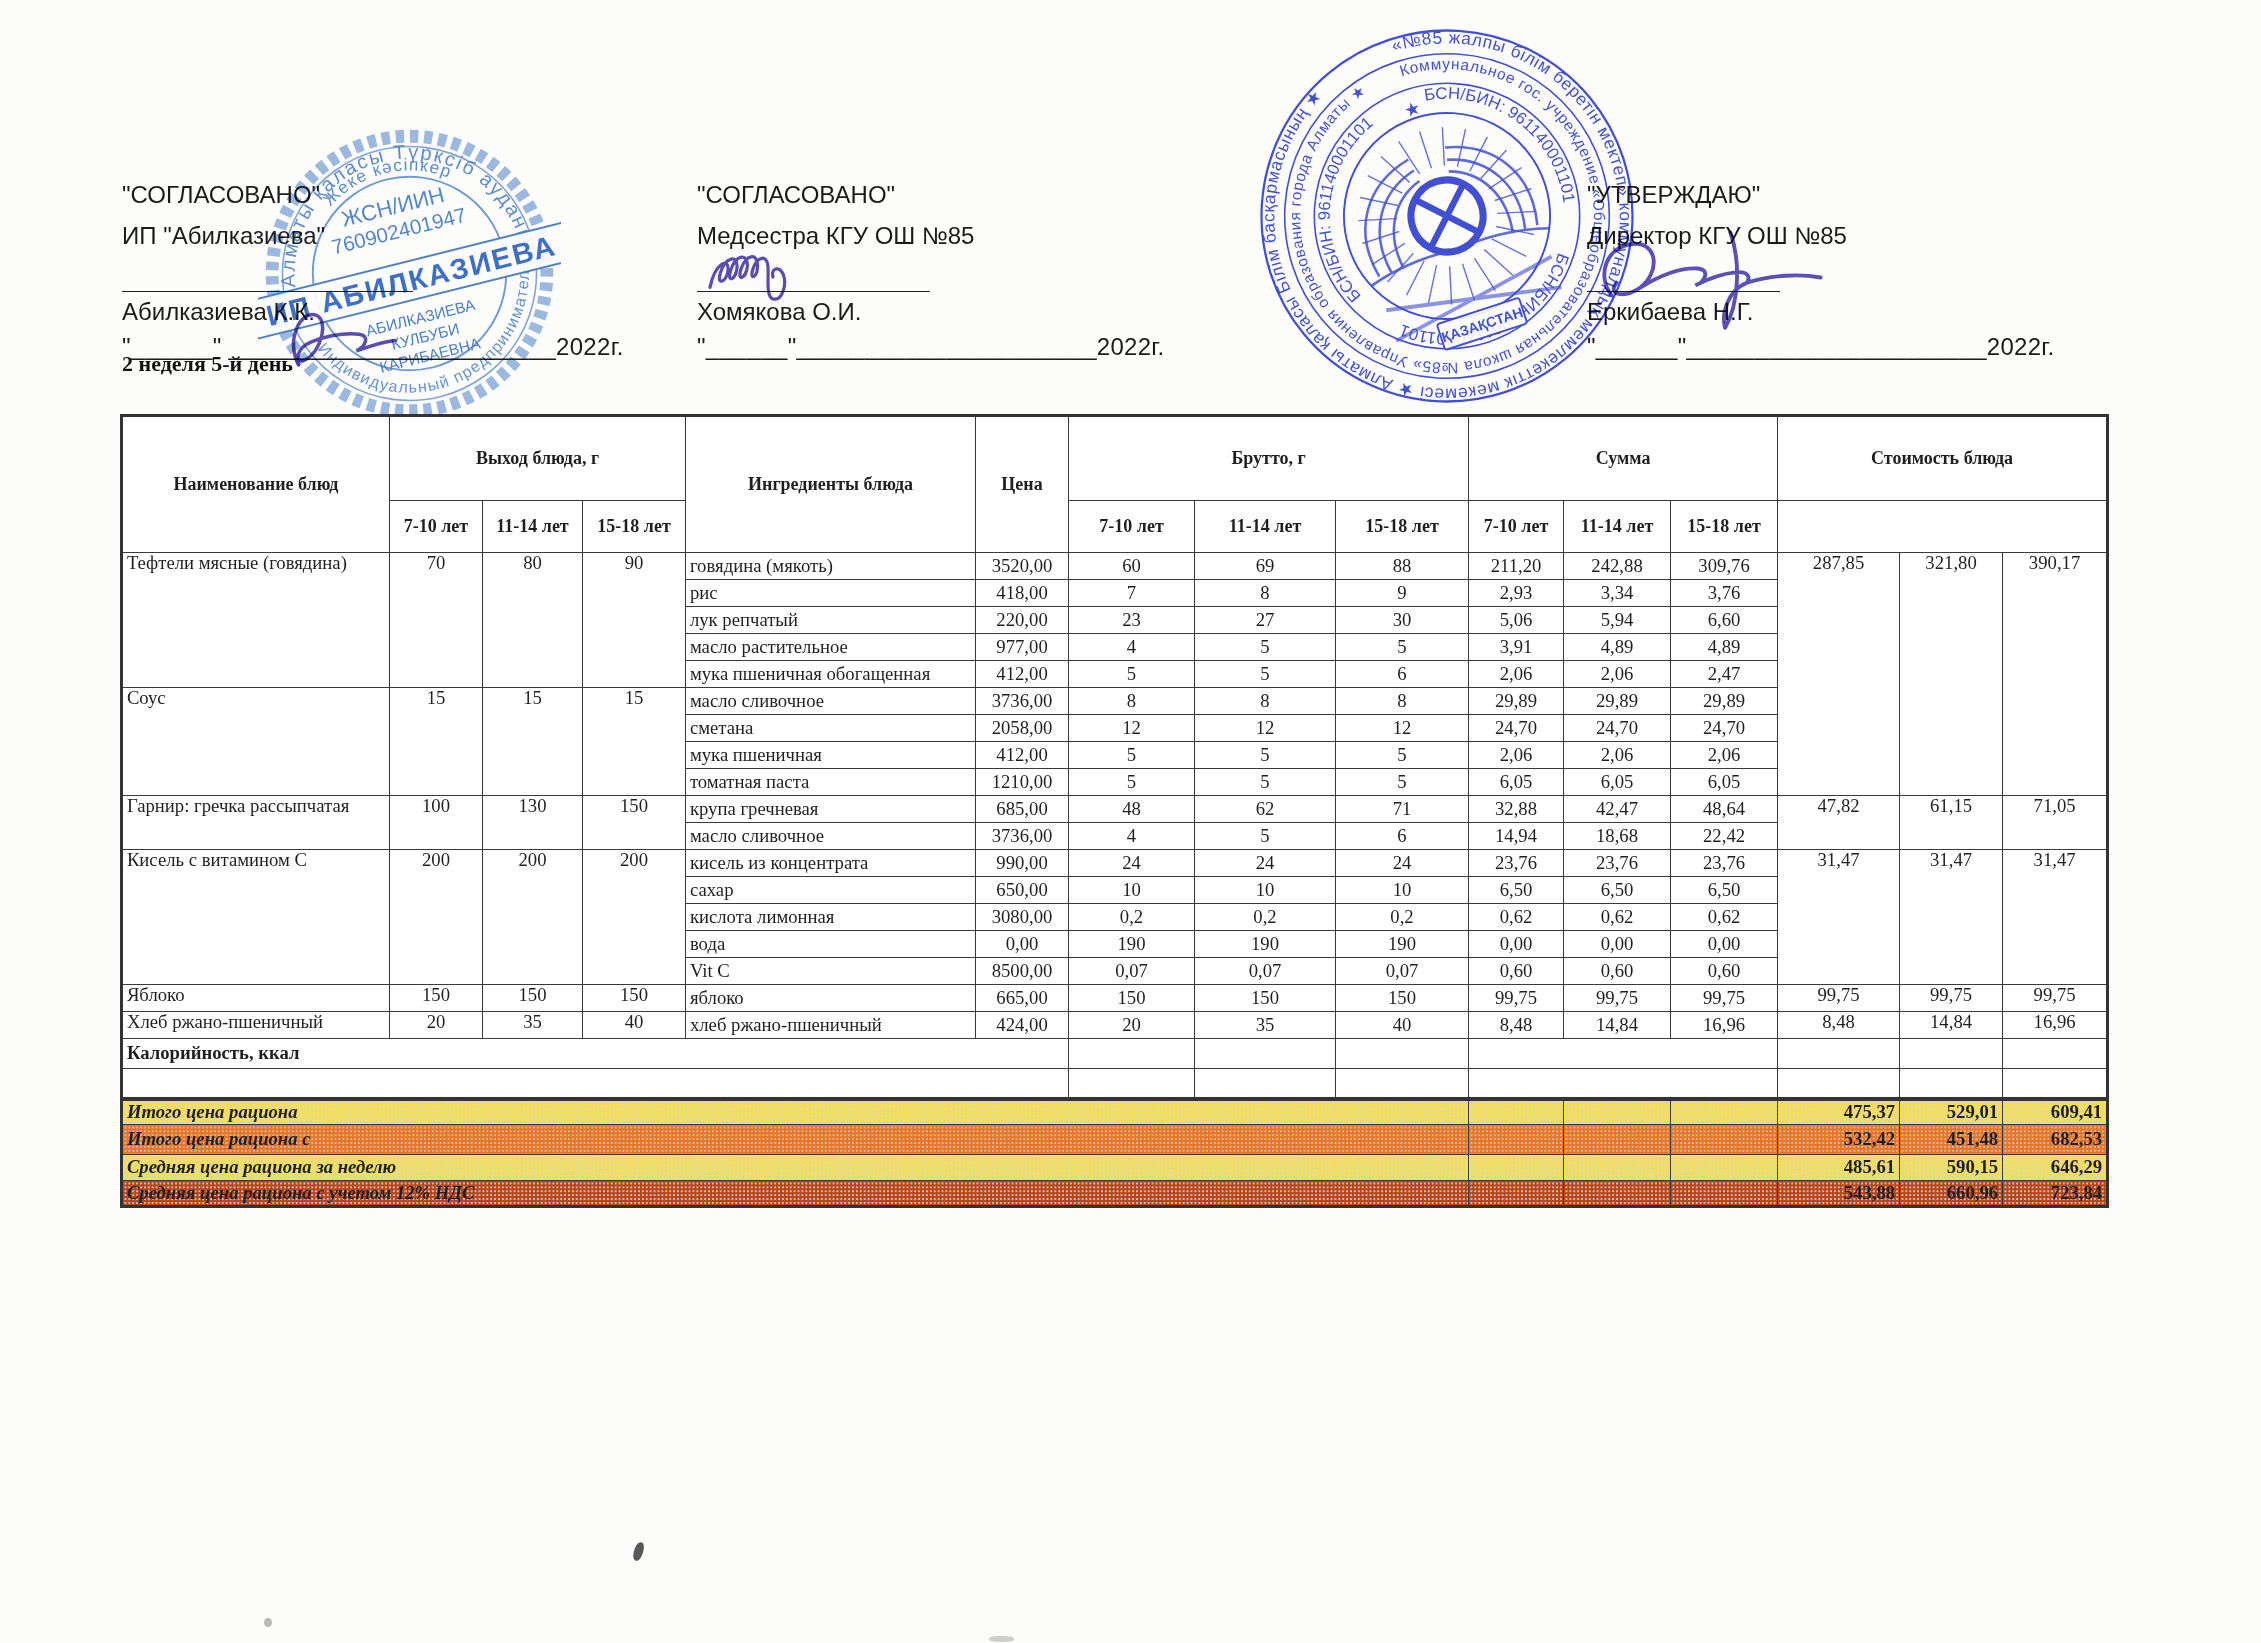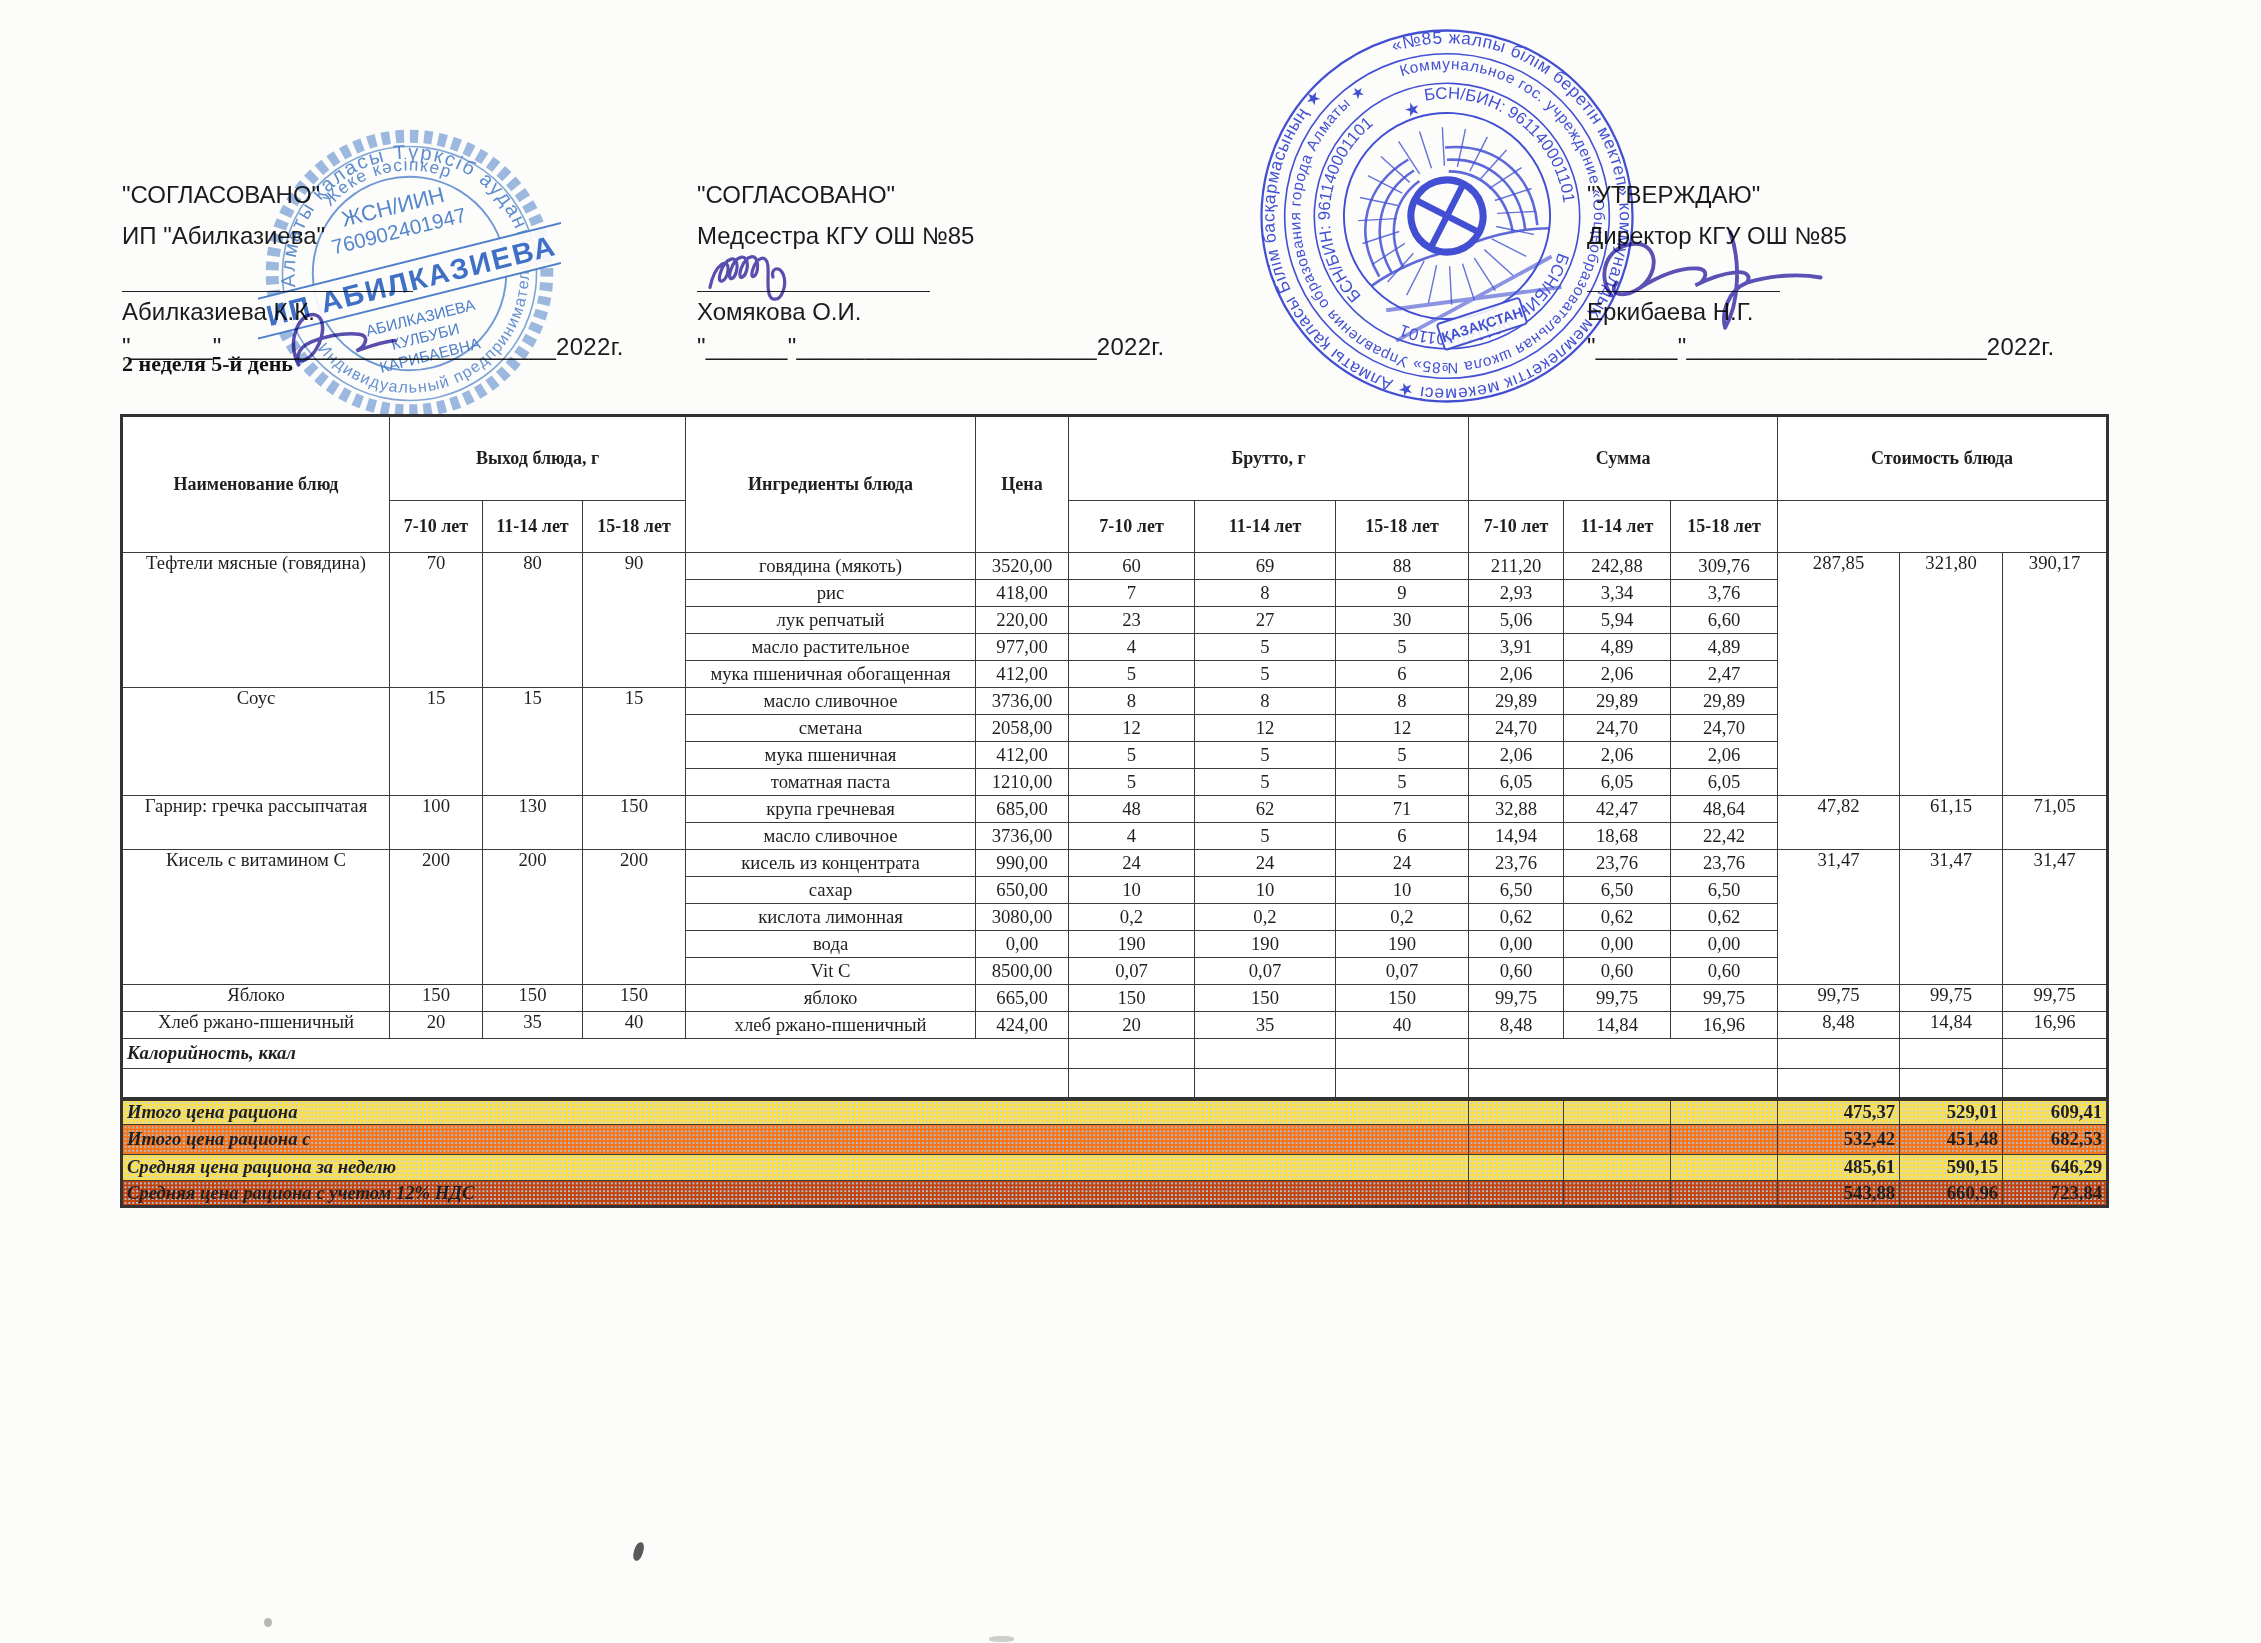--- a/index.html
+++ b/index.html
@@ -21,21 +21,21 @@
   
   .stamp,.sig{position:absolute;mix-blend-mode:multiply;pointer-events:none}
   .stamp text{font-family:"Liberation Sans","DejaVu Sans",sans-serif}
 
   
   table.menu{position:absolute;left:120px;top:414px;width:1987px;border-collapse:collapse;table-layout:fixed;
         background:#fff;font-family:"Liberation Serif","DejaVu Serif",serif;color:#1f1f1f;
         border:3.2px solid #333}
   .menu th,.menu td{border:1.9px solid #3a3a3a;padding:0 3.9px;font-size:18.7px;line-height:1.12;overflow:hidden}
   .menu th{font-weight:bold;font-size:18px;text-align:center;padding:2.6px}
-  .L{text-align:center}.C{text-align:center}
+  .L{text-align:left}.C{text-align:center}
   .T{vertical-align:top;padding-top:1.9px}
   .dish{padding-left:5.2px}
   .kcal{font-weight:bold;font-size:20px;text-align:left;padding-left:5.2px}
   .sumlab{font-weight:bold;font-style:italic;font-size:20px;text-align:left;padding-left:5.2px}
   .sumval{font-weight:bold;font-size:19.3px;text-align:right;padding-right:6.4px}
   tr.sh1,tr.sh3{background-color:#fde047}
   tr.sh1 td,tr.sh3 td{background-image:radial-gradient(#c6d4de 0.8px,transparent 0.8px);background-size:3.9px 3.9px}
   tr.sh2{background-color:#f97316}
   tr.sh2 td{background-image:radial-gradient(#a9bfcf 0.9px,transparent 1px);background-size:3.9px 3.9px}
   tr.sh4{background-color:#c2410c}
@@ -437,21 +437,21 @@
           <td class="C">20</td>
           <td class="C">35</td>
           <td class="C">40</td>
           <td class="C">8,48</td>
           <td class="C">14,84</td>
           <td class="C">16,96</td>
           <td class="C T" rowspan="1">8,48</td>
           <td class="C T" rowspan="1">14,84</td>
           <td class="C T" rowspan="1">16,96</td>
         </tr>
-        <tr style="height: 30px; font-style: italic;">
+        <tr style="height: 30px;">
           <td class="kcal" colspan="6">Калорийность, ккал</td>
           <td></td>
           <td></td>
           <td></td>
           <td colspan="3"></td>
           <td></td>
           <td></td>
           <td></td>
         </tr>
         <tr style="height: 30px;">

